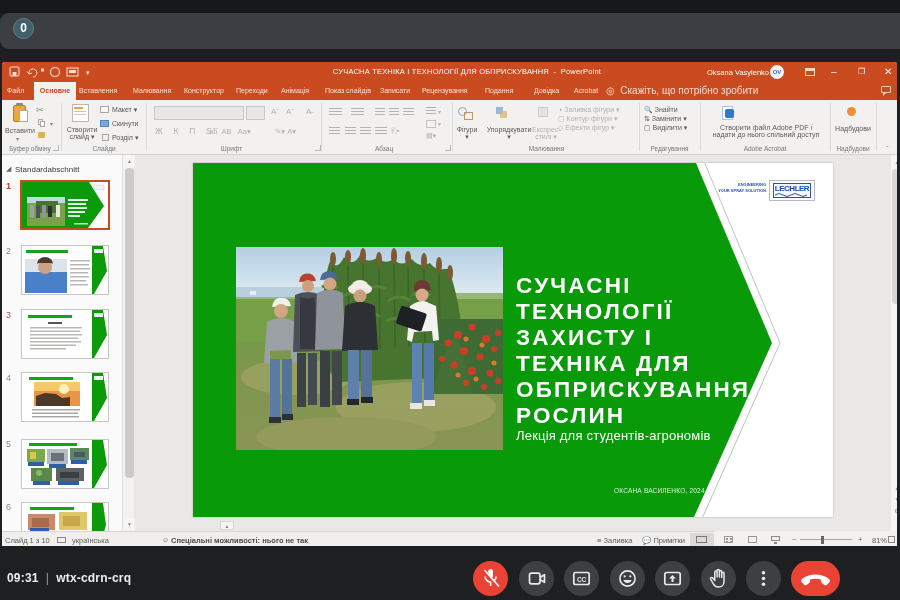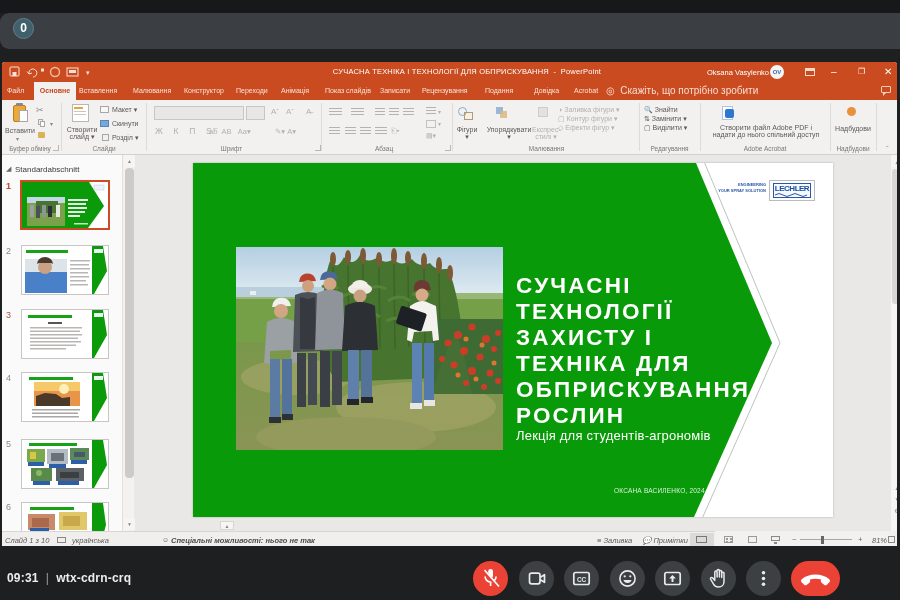--- a/index.html
+++ b/index.html
@@ -34,21 +34,21 @@
 #sidescroll{left:120px;top:0;width:12px;height:376px;background:#f3f2f1;border-left:1px solid #e2e0de;}
 #mainscroll{left:889px;top:0;width:8px;height:376px;background:#f6f5f4;}
 .thumb{position:absolute;left:19px;width:88px;height:50px;background:#fff;border:1px solid #c8c6c4;}
 .tnum{position:absolute;left:4px;width:10px;font-size:9px;color:#8a8886;}
 
 #slide{left:191px;top:8px;width:640px;height:354px;background:#fff;box-shadow:0 0 2px rgba(0,0,0,.25);}
 #stitle{left:323px;top:110px;width:280px;color:#fff;font-weight:bold;font-size:22.5px;line-height:26px;letter-spacing:2.2px;}
 #ssub{left:323px;top:265px;color:#fff;font-size:13px;letter-spacing:.2px;}
 #sauth{left:421px;top:324px;color:#d9f2d9;font-size:6.5px;letter-spacing:.2px;}
 
-#statusbar{left:0;top:469px;width:713px;height:15px;background:#f1efed;border-top:1px solid #d8d6d4;color:#5c5a58;font-size:7.5px;font-style:italic;}
+#statusbar{left:0;top:469px;width:713px;height:15px;background:#f1efed;border-top:1px solid #d8d6d4;color:#5c5a58;font-size:7.5px;}
 
 #meetbar{left:0;top:546px;width:900px;height:54px;background:#1d1f21;}
 #mtime{left:7px;top:571px;color:#eceded;font-size:12px;font-weight:bold;letter-spacing:.2px;}
 .mbtn{position:absolute;top:561px;width:35px;height:35px;border-radius:50%;background:#3c4043;}
 </style></head><body>
 <div id="root">
   <div class="abs" id="topstrip"></div>
   <div class="abs" id="namebar"></div>
   <div class="abs" id="avatar">0</div>
 

